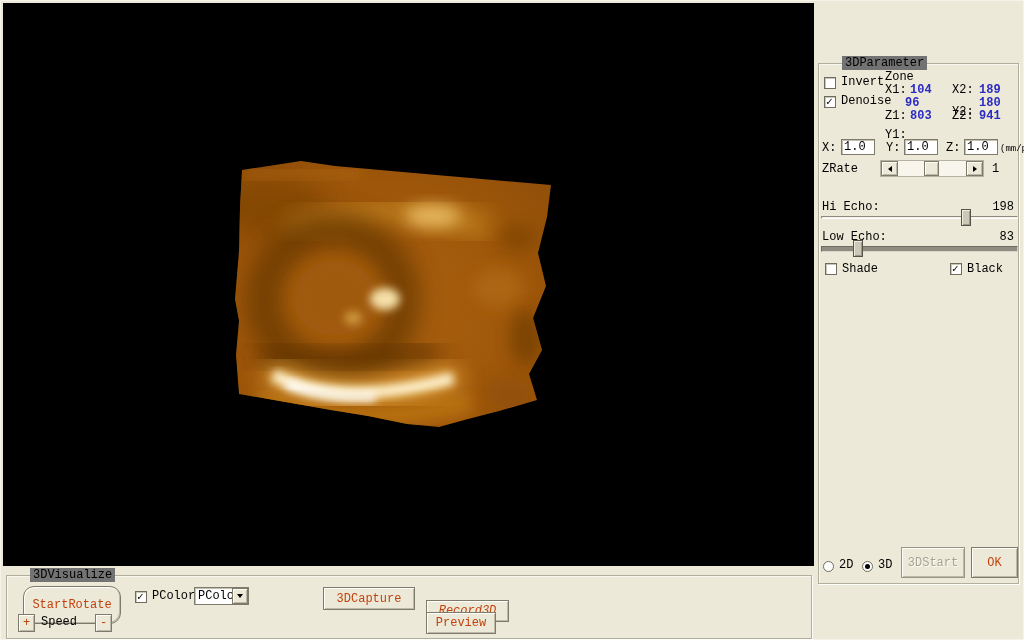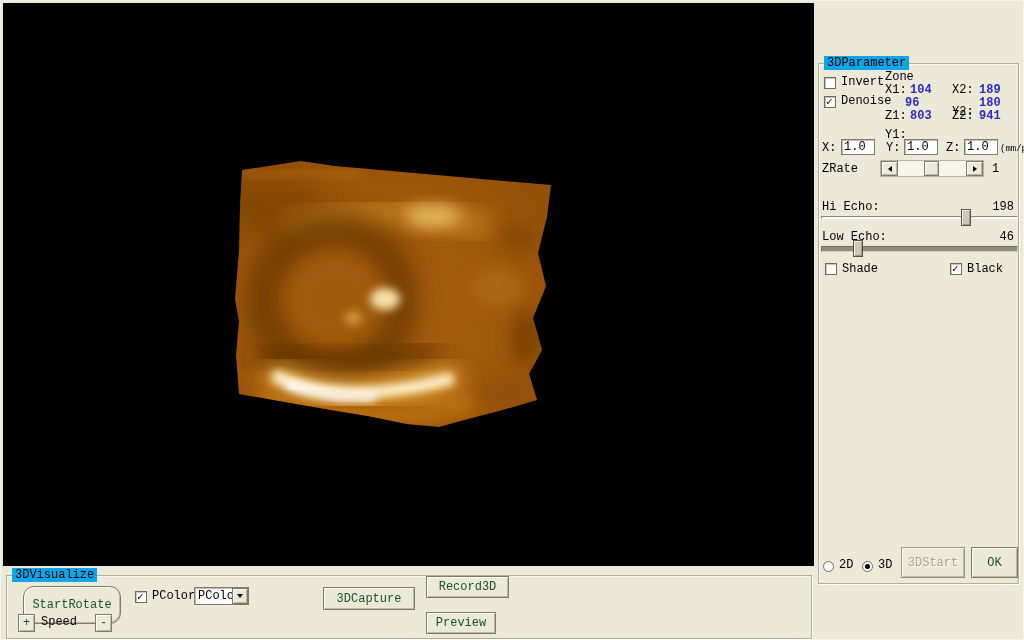--- a/index.html
+++ b/index.html
@@ -15,31 +15,31 @@
   
   .viewport { position:absolute; left:2px; top:2px; width:811px; height:563px; background:#000; }
 
   
   .groupbox {
     position:absolute;
     border:1px solid #b1ae9e;
     box-shadow:1px 1px 0 rgba(255,255,255,.9), inset 1px 1px 0 rgba(255,255,255,.6);
   }
   .legend {
-    position:absolute; top:-8px; left:5px;
-    background:#0ea5e9; padding:0 3px; line-height:14px; white-space:nowrap;
+    position:absolute; top:-8px; left:23px;
+    background:#737373; padding:0 3px; line-height:14px; white-space:nowrap;
   }
 
   
   .btn {
     position:absolute; background:#ece9d8;
     border:1px solid #7e7b6c;
     box-shadow:inset 1px 1px 0 #fffef8, inset -1px -1px 0 #bcb9a8;
     display:flex; align-items:center; justify-content:center;
-    font-family:inherit; font-size:12px; color:#14532d; cursor:default; white-space:nowrap;
+    font-family:inherit; font-size:12px; color:#c2410c; cursor:default; white-space:nowrap;
   }
   .btn.disabled { color:#a6a396; border-color:#989585; text-shadow:1px 1px 0 #fdfcf4; }
 
   .cb {
     position:absolute; width:12px; height:12px; background:#fff;
     border:1px solid #6f6c5f; box-shadow:inset 1px 1px 0 #c9c6b6;
   }
   .cb.checked::after {
     content:"\2713"; position:absolute; left:1px; top:-2px;
     font-size:11px; font-weight:bold; color:#000;
@@ -202,21 +202,21 @@
     <span class="lbl" style="left:173px; top:99px;">1</span>
 
     <span class="lbl" style="left:3px; top:137px;">Hi Echo:</span>
     <span class="lbl" style="right:4px; top:137px;">198</span>
     <div class="slider" style="left:2px; top:145px; width:197px;">
       <div class="track-hi"></div>
       <div class="thumb" style="left: 71%;"></div>
     </div>
 
     <span class="lbl" style="left:3px; top:167px;">Low Echo:</span>
-    <span class="lbl" style="right:4px; top:167px;">46</span>
+    <span class="lbl" style="right:4px; top:167px;">83</span>
     <div class="slider" style="left:2px; top:176px; width:197px;">
       <div class="track-lo"></div>
       <div class="thumb" style="left: 16%;"></div>
     </div>
 
     <span class="cb" style="left:6px; top:199px;"></span>
     <span class="lbl" style="left:23px; top:199px;">Shade</span>
     <span class="cb checked" style="left:131px; top:199px;"></span>
     <span class="lbl" style="left:148px; top:199px;">Black</span>
 
@@ -237,21 +237,21 @@
     <span class="lbl" style="left:145px; top:14px;">PColor</span>
 
     <div class="combo" style="left:187px; top:11px; width:55px;">
       <span class="combo-text">PColor</span>
       <div class="combo-btn">
           <span class="tri-d"></span>
         </div>
     </div>
 
     <button class="btn" style="left:316px; top:11px; width:92px; height:23px;">3DCapture</button>
-    <button class="btn" style="left:419px; top:0; width:83px; height:22px;">Record3D</button>
+    <button class="btn" style="left:419px; top:24px; width:83px; height:22px;font-style:italic;">Record3D</button>
     <button class="btn" style="left:419px; top:36px; width:70px; height:22px;">Preview</button>
 
     <button class="btn" style="left:11px; top:38px; width:17px; height:18px;">+</button>
     <span class="lbl" style="left:34px; top:40px;">Speed</span>
     <button class="btn" style="left:88px; top:38px; width:17px; height:18px;">-</button>
   </div>
 
 </div>
 
 </body></html>

